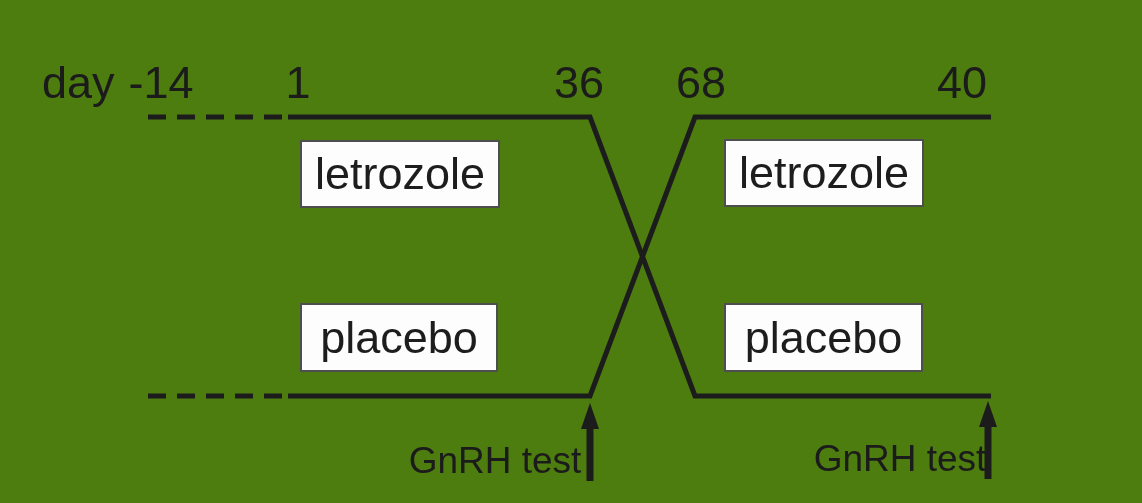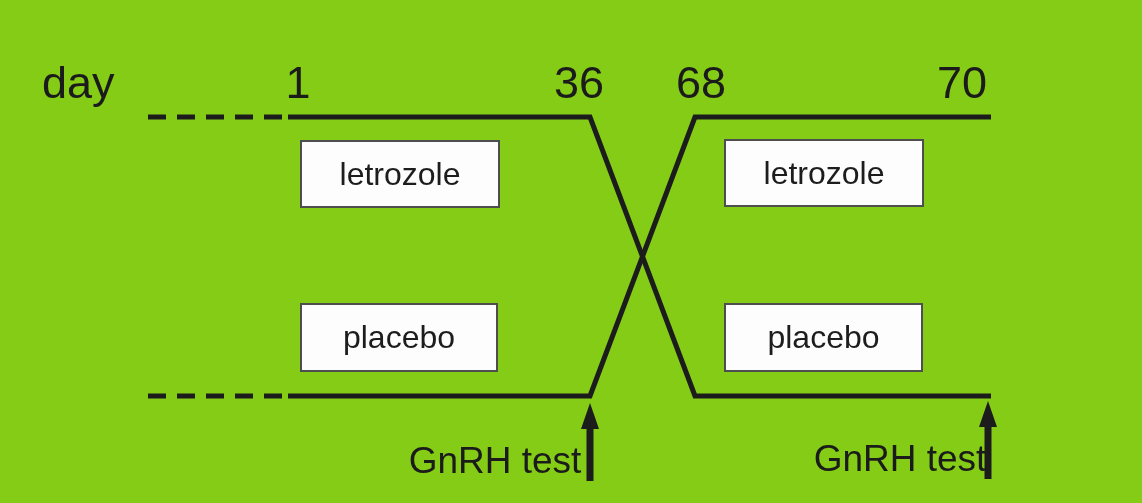--- a/index.html
+++ b/index.html
@@ -4,21 +4,21 @@
 <style>
   html, body {
     margin: 0;
     padding: 0;
     background: #ffffff;
   }
   .figure-canvas {
     position: relative;
     width: 1142px;
     height: 503px;
-    background: #84cc16;
+    background: #4d7c0f;
     font-family: "Liberation Sans", sans-serif;
     color: #1b1b1b;
     overflow: hidden;
   }
   .lines-svg {
     position: absolute;
     left: 0;
     top: 0;
   }
   .lbl {
@@ -35,21 +35,21 @@
     font-size: 45px;
   }
   .treatment-box {
     position: absolute;
     box-sizing: border-box;
     border: 2px solid #4e4e4e;
     background: #fdfdfd;
     display: flex;
     align-items: center;
     justify-content: center;
-    font-size: 32px;
+    font-size: 45px;
     color: #1d1d1d;
   }
   .gnrh-label {
     font-size: 37px;
     transform: translateX(-50%);
   }
 </style>
 </head>
 <body>
 
@@ -69,24 +69,25 @@
       <polygon points="590,403 581,429 599,429" fill="#1c1c1c"></polygon>
     </g>
 
     <g>
       <line x1="988" y1="479" x2="988" y2="422" stroke="#1c1c1c" stroke-width="7"></line>
       <polygon points="988,401 979,427 997,427" fill="#1c1c1c"></polygon>
     </g>
   </svg>
 
   <div class="lbl axis-prefix" style="left:42px; top:60px;">day</div>
+  <div class="lbl tick" style="left:161px; top:60px;">-14</div>
   <div class="lbl tick" style="left:298px; top:60px;">1</div>
   <div class="lbl tick" style="left:579px; top:60px;">36</div>
   <div class="lbl tick" style="left:701px; top:60px;">68</div>
-  <div class="lbl tick" style="left:962px; top:60px;">70</div>
+  <div class="lbl tick" style="left:962px; top:60px;">40</div>
 
   <div class="treatment-box" style="left:300px; top:140px; width:200px; height:68px;">letrozole</div>
   <div class="treatment-box" style="left:724px; top:139px; width:200px; height:68px;">letrozole</div>
   <div class="treatment-box" style="left:300px; top:303px; width:198px; height:69px;">placebo</div>
   <div class="treatment-box" style="left:724px; top:303px; width:199px; height:69px;">placebo</div>
 
   <div class="lbl gnrh-label" style="left:495px; top:442px;">GnRH test</div>
   <div class="lbl gnrh-label" style="left:900px; top:440px;">GnRH test</div>
 
 </div>

